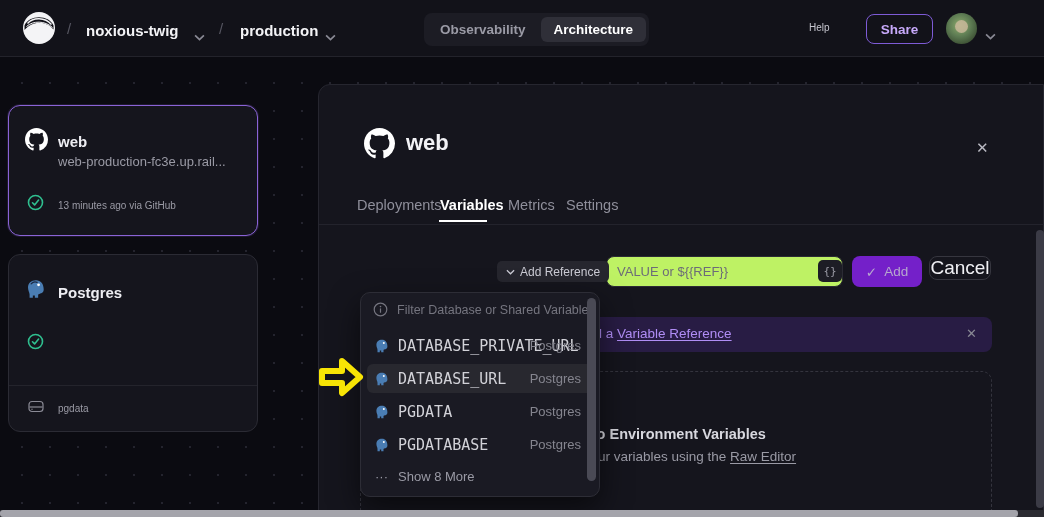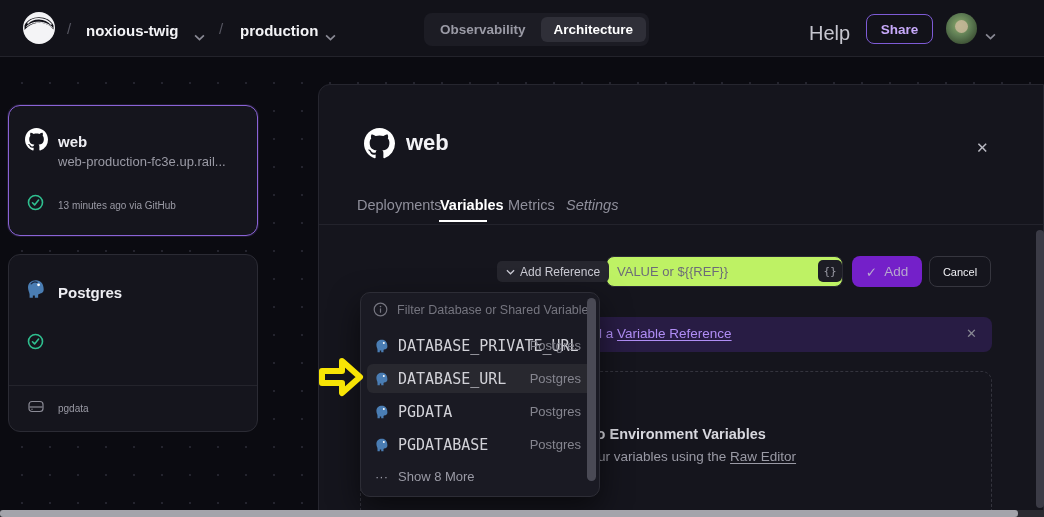--- a/index.html
+++ b/index.html
@@ -10,21 +10,21 @@
 
   
   #navbar { position:absolute; left:0; top:0; width:1044px; height:57px; background:#121219;
             border-bottom:1px solid #23232b; z-index:10; }
   .slash { color:#565661; font-size:15px; }
   .crumb { color:#f3f3f6; font-size:15px; font-weight:700; }
   .nav-tabs { position:absolute; left:424px; top:13px; height:33px; display:flex; align-items:center;
               gap:2px; padding:3px; background:#1c1c24; border-radius:8px; }
   .nav-tab { font-size:13.5px; font-weight:600; color:#9a9aa5; padding:5px 13px; border-radius:6px; }
   .nav-tab.active { background:#2f2f38; color:#ffffff; }
-  .help { position:absolute; left:809px; top:22px; font-size:20px; color:#c6c6cf; }
+  .help { position:absolute; left:809px; top:22px; font-size:10px; color:#c6c6cf; }
   .share-btn { position:absolute; left:866px; top:14px; width:67px; height:30px; border:1px solid #7e5bd6;
                border-radius:8px; color:#c7a9fa; font-size:13.5px; font-weight:600; display:flex;
                align-items:center; justify-content:center; background:transparent; }
   .avatar { position:absolute; left:946px; top:13px; width:31px; height:31px; border-radius:50%;
             background:radial-gradient(circle at 45% 40%, #8fae6e 0%, #5c7a52 45%, #27331f 100%);
             overflow:hidden; }
   .avatar:after { content:""; position:absolute; left:9px; top:7px; width:13px; height:13px;
             border-radius:50%; background:#c9b99a; opacity:.85; }
 
   
@@ -58,22 +58,22 @@
   #value-input { left:606px; width:237px; border:1px solid #2b2b34; padding-left:10px; background:#bef264; }
   .caret { width:1.5px; height:16px; background:#e8e8ee; margin-right:2px; }
   #add-ref-chip { position:absolute; left:497px; top:261px; height:21px; padding:0 9px; background:#26262e;
                   border-radius:5px; display:flex; align-items:center; gap:5px; font-size:12px; color:#cbcbd4; z-index:3; }
   #braces-chip { position:absolute; left:818px; top:260px; width:24px; height:22px; background:#1d1d25;
                  border-radius:5px; display:flex; align-items:center; justify-content:center;
                  font-size:11px; color:#9a9aa5; z-index:3; font-family:"DejaVu Sans Mono", monospace; }
   #add-btn { position:absolute; left:852px; top:256px; width:70px; height:31px; background:#7420c9;
              border:none; border-radius:8px; color:#b6a7ce; font-size:13.5px; display:flex; gap:7px;
              align-items:center; justify-content:center; z-index:2; }
-  #cancel-btn { position:absolute; left:929px; top:256px; width:62px; height:31px; background:#15151d;
-                border:1px solid #36363f; border-radius:8px; color:#f0f0f4; font-size:11px;
+  #cancel-btn { position:absolute; left:929px; top:256px; width:62px; height:24px; background:#15151d;
+                border:1px solid #36363f; border-radius:8px; color:#f0f0f4; font-size:19px;
                 display:flex; align-items:center; justify-content:center; z-index:2; }
 
   
   #banner { position:absolute; left:360px; top:317px; width:632px; height:35px; background:#281c44;
             border-radius:8px; z-index:2; }
   #banner-text { position:absolute; left:218px; top:9px; font-size:13.5px; color:#b08df5; white-space:nowrap; }
   #banner-text u { text-underline-offset:2px; }
   #banner-close { position:absolute; left:606px; top:9px; color:#8a8a95; font-size:13px; }
 
   
@@ -167,21 +167,21 @@
     <svg width="31" height="31" viewBox="0 0 16 16" fill="#ffffff">
         <path d="M8 0C3.58 0 0 3.58 0 8c0 3.54 2.29 6.53 5.47 7.59.4.07.55-.17.55-.38 0-.19-.01-.82-.01-1.49-2.01.37-2.53-.49-2.69-.94-.09-.23-.48-.94-.82-1.13-.28-.15-.68-.52-.01-.53.63-.01 1.08.58 1.23.82.72 1.21 1.87.87 2.33.66.07-.52.28-.87.51-1.07-1.78-.2-3.64-.89-3.64-3.95 0-.87.31-1.59.82-2.15-.08-.2-.36-1.02.08-2.12 0 0 .67-.21 2.2.82.64-.18 1.32-.27 2-.27s1.36.09 2 .27c1.53-1.04 2.2-.82 2.2-.82.44 1.1.16 1.92.08 2.12.51.56.82 1.27.82 2.15 0 3.07-1.87 3.75-3.65 3.95.29.25.54.73.54 1.48 0 1.07-.01 1.93-.01 2.2 0 .21.15.46.55.38A8.01 8.01 0 0 0 16 8c0-4.42-3.58-8-8-8z"></path>
       </svg>
   </span>
   <div id="panel-title">web</div>
   <div class="abs icon-x" style="left:976px;top:139px;z-index:2;">✕</div>
 
   <div class="ptab" style="left:357px;">Deployments</div>
   <div class="ptab active" style="left:440px;">Variables</div>
   <div class="ptab" style="left:508px;">Metrics</div>
-  <div class="ptab" style="left:566px;font-style:italic;">Settings</div>
+  <div class="ptab" style="left:566px;">Settings</div>
   <div id="tab-underline"></div>
   <div id="panel-tab-divider"></div>
 
   <div id="add-ref-chip">
     <svg width="9" height="6" viewBox="0 0 10 6" fill="none" stroke="#cbcbd4" stroke-width="1.4">
         <polyline points="1,1 5,5 9,1"></polyline>
       </svg>
     <span>Add Reference</span>
   </div>
   <div id="value-input" class="inp">

